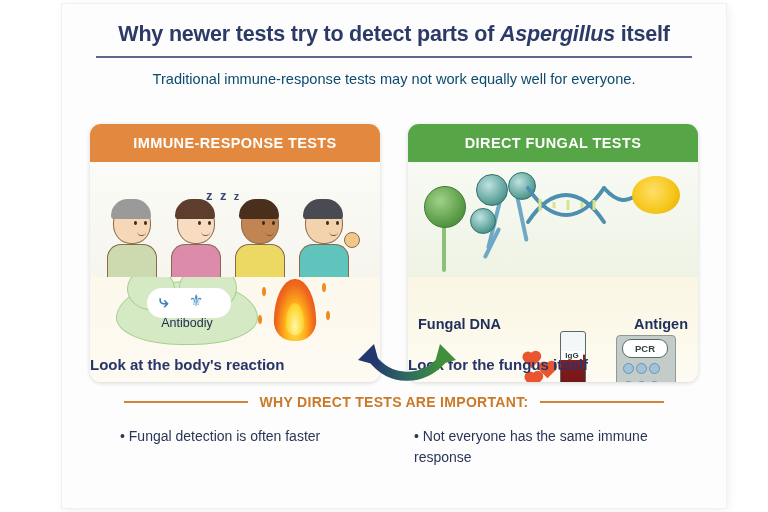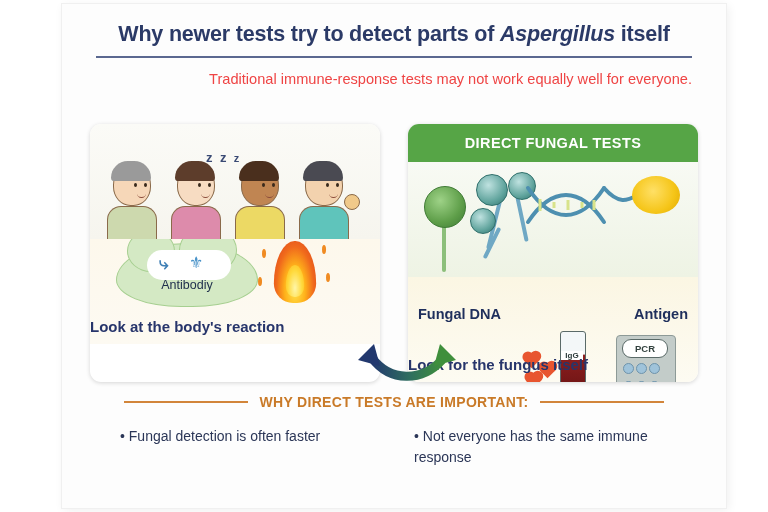--- a/index.html
+++ b/index.html
@@ -48,22 +48,22 @@
   .title .sci { font-style: italic; }
   .title-rule {
     margin-top: 9px;
     height: 2px;
     background: #3e4d7d;
     opacity: 0.85;
   }
   .subtitle {
     margin-top: 13px;
     font-size: 14.6px;
-    color: #ef4444;
-    text-align: right;
+    color: #0c4a6e;
+    text-align: center;
     white-space: nowrap;
   }
 
   
   .panels {
     position: absolute;
     left: 28px;
     top: 120px;
     width: 608px;
     height: 260px;
@@ -286,21 +286,21 @@
     content: ""; position: absolute; width: 11px; height: 11px;
     border-radius: 50%; background: #e8552f;
   }
   .heart:before { top: -5.5px; left: 0; }
   .heart:after  { top: 0; left: 5.5px; }
   .h1 { left: 0; top: 0; }
   .h2 { left: 16px; top: 10px; }
   .h3 { left: 2px; top: 20px; }
 
   .rlabel {
-    position: absolute; bottom: 60px;
+    position: absolute; bottom: 50px;
     font-size: 14.5px; font-weight: bold; color: #1f2f5c;
   }
   .rlabel.dna-l { left: 10px; }
   .rlabel.ag-l  { right: 10px; }
 
   
   .connector {
     position: absolute; left: 262px; top: 214px;
     width: 108px; height: 54px; pointer-events: none;
   }
@@ -340,20 +340,21 @@
       <div class="title">
         <span>Why newer tests try to detect parts of </span><span class="sci">Aspergillus</span><span> itself</span>
       </div>
       <div class="title-rule"></div>
       <div class="subtitle">Traditional immune-response tests may not work equally well for everyone.</div>
     </div>
 
     <div class="panels">
 
       <div class="panel left">
+        <div class="panel-head">IMMUNE-RESPONSE TESTS</div>
 
         <div class="panel-art">
           <div class="faces">
             <div class="face f1">
               <div class="body"></div>
               <div class="head">
                 <div class="eye a"></div>
                 <div class="eye b"></div>
                 <div class="mouth"></div>
               </div>

